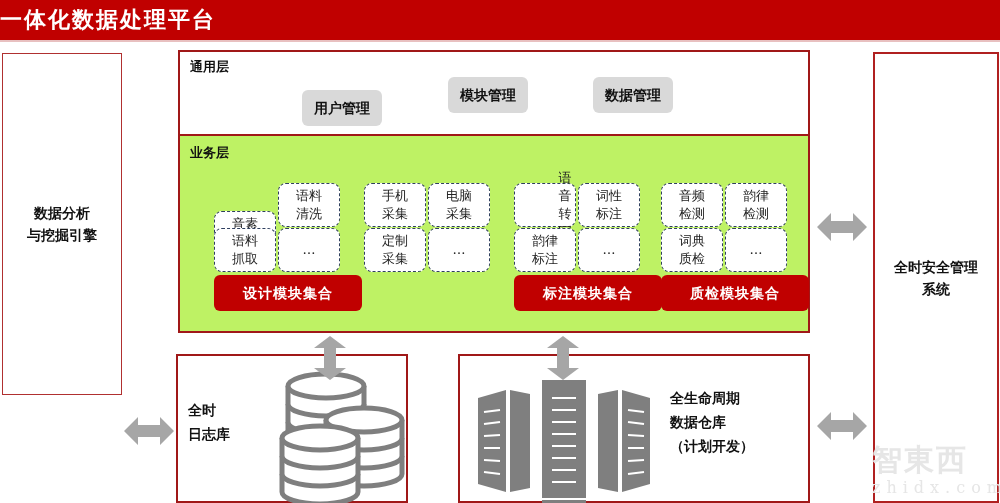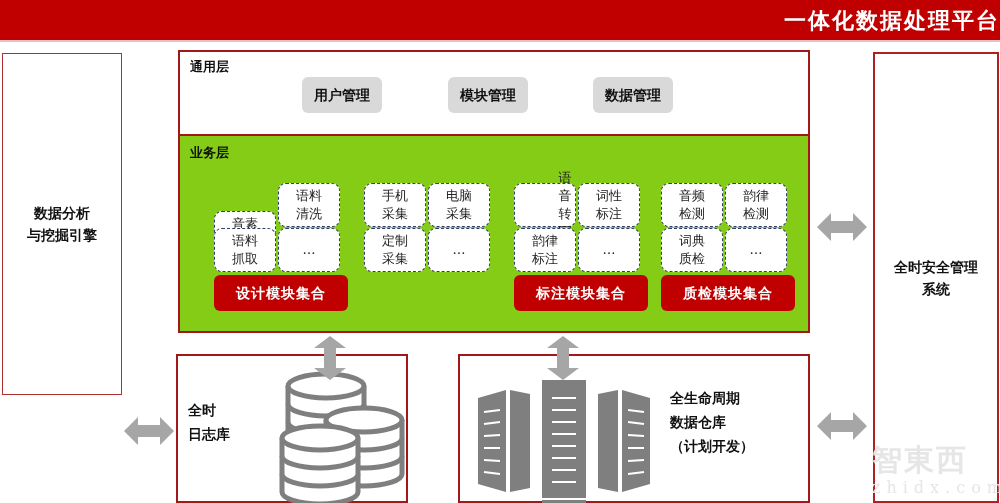--- a/index.html
+++ b/index.html
@@ -1,32 +1,32 @@
 <!DOCTYPE html>
 <html><head>
 <meta charset="utf-8">
 <style>
   html, body { margin:0; padding:0; }
   body { width:1000px; height:503px; position:relative; background:#ffffff; overflow:hidden;
          font-family: "DejaVu Serif", "Liberation Serif", serif; color:#111; }
   .abs { position:absolute; box-sizing:border-box; }
   .title-bar { left:0; top:0; width:1000px; height:40px; background:#c00000; color:#fff;
-               font-size:22px; font-weight:bold; text-align:right; line-height:40px; letter-spacing:2px; }
+               font-size:22px; font-weight:bold; text-align:left; line-height:40px; letter-spacing:2px;font-family:Liberation Serif, serif; }
   .title-underline { left:0; top:40px; width:1000px; height:2px; background:#e8c0c0; }
   .side-box { border:1.5px solid #b03030; background:#fff; display:flex; align-items:center; justify-content:center;
               text-align:center; font-weight:bold; font-size:14px; line-height:22px; }
   .layer-box { border:2px solid #a01818; }
   .layer-label { font-size:13px; font-weight:bold; }
   .pill { background:#d9d9d9; border-radius:6px; font-size:14px; font-weight:bold; text-align:center;
           line-height:36px; width:80px; height:36px; }
   .group { width:128px; }
   .cell { position:absolute; width:62px; height:44px; background:#fff; border:1.5px dashed #2f3f5f; border-radius:8px;
           box-sizing:border-box; font-size:13px; line-height:18px; text-align:center; display:flex; align-items:center;
           justify-content:center; white-space:pre-line; color:#222; }
-  .group-btn { position:absolute; left:0; top:92px; width:134px; height:36px; background:#c00000; color:#fff; border-radius:6px;
+  .group-btn { position:absolute; left:0; top:92px; width:148px; height:36px; background:#c00000; color:#fff; border-radius:6px;
                font-size:14px; font-weight:bold; text-align:center; line-height:36px; letter-spacing:1px; }
   .bottom-box { border:2px solid #a01818; background:#fff; }
   .bottom-label { font-size:14px; font-weight:bold; line-height:24px; white-space:pre-line; }
   .watermark { color:#e6e6e6; font-weight:bold; font-size:30px; letter-spacing:2px; }
   .watermark-sub { color:#e6e6e6; font-size:16px; letter-spacing:6px; }
 </style>
 </head>
 <body>
 
 <div class="abs title-bar">一体化数据处理平台</div>
@@ -37,26 +37,26 @@
 与挖掘引擎</span>
 </div>
 
 <div class="abs side-box" style="left:873px;top:52px;width:126px;height:451px;border:2px solid #b02020;">
   <span style="white-space:pre-line;">全时安全管理
 系统</span>
 </div>
 
 <div class="abs layer-box" style="left:178px;top:50px;width:632px;height:86px;background:#fff;padding-left:12px;">
   <div class="abs layer-label" style="left:10px;top:6px;">通用层</div>
-  <div class="abs pill" style="left:122px;top:25px;">用户管理</div>
+  <div class="abs pill" style="left:122px;top:38px;">用户管理</div>
   <div class="abs pill" style="left:268px;top:25px;">模块管理</div>
   <div class="abs pill" style="left:413px;top:25px;">数据管理</div>
 </div>
 
-<div class="abs layer-box" style="left:178px;top:134px;width:632px;height:199px;background:#84cc16;">
+<div class="abs layer-box" style="left:178px;top:134px;width:632px;height:199px;background:#bef264;">
   <div class="abs layer-label" style="left:10px;top:8px;">业务层</div>
 
   <div class="abs group" style="left:34px;top:47px;height:130px;">
     <div class="cell" style="left:0;top:0;margin-top:28px;">音素
 覆盖</div>
     <div class="cell" style="left:64px;top:0;">语料
 清洗</div>
     <div class="cell" style="left:0;top:45px;">语料
 抓取</div>
     <div class="cell" style="left:64px;top:45px;">…</div>

